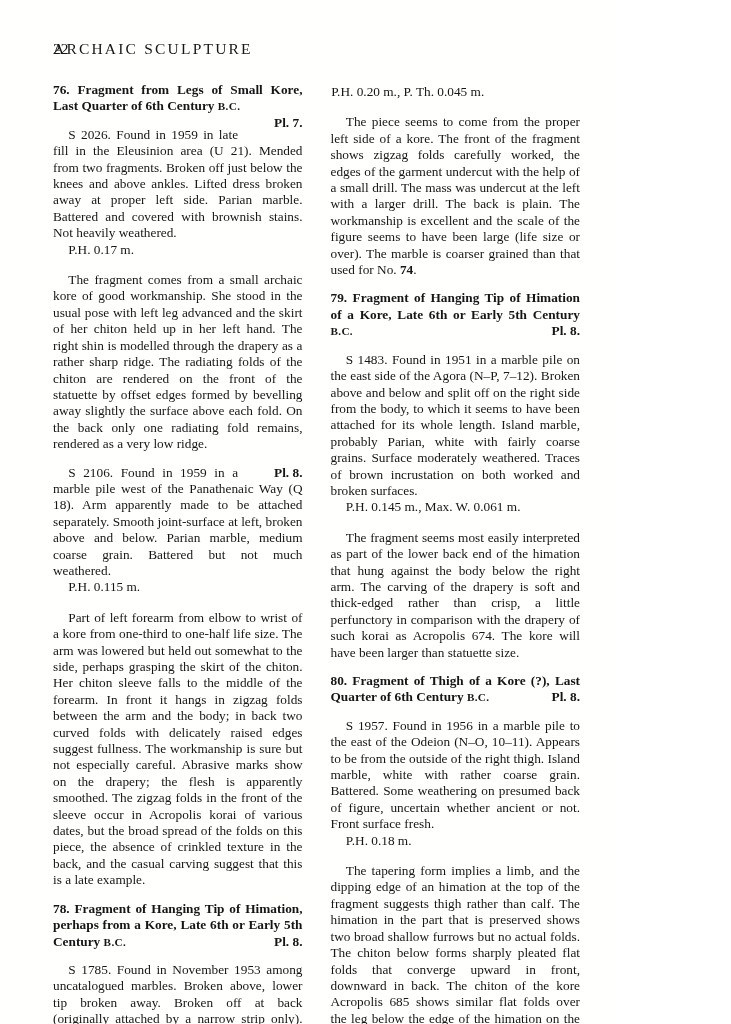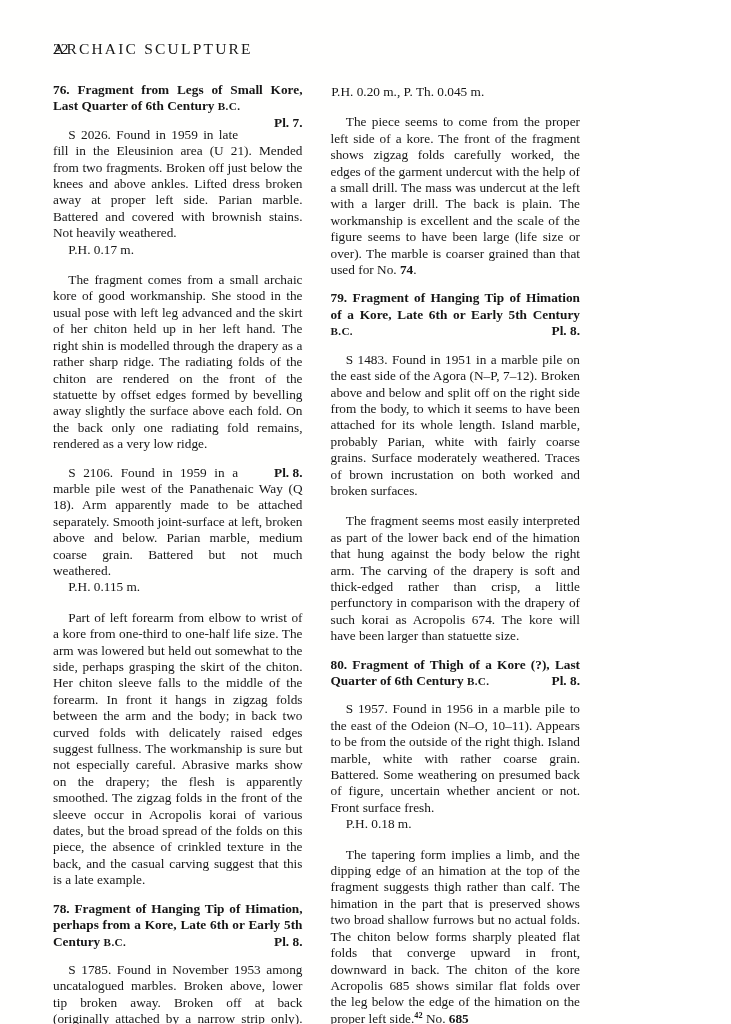--- a/index.html
+++ b/index.html
@@ -114,20 +114,21 @@
         <div class="measure" style="padding-left:0.05em;">P.H. 0.20 m., P. Th. 0.045 m.</div>
         <p class="para gap"><span>The piece seems to come from the proper left side of a kore. The front of the fragment shows zigzag folds carefully worked, the edges of the garment undercut with the help of a small drill. The mass was undercut at the left with a larger drill. The back is plain. The workmanship is excellent and the scale of the figure seems to have been large (life size or over). The marble is coarser grained than that used for No. </span><span class="bd">74</span><span>.</span></p>
       </div>
 
       <article class="entry">
         <h2 class="heading">
           <span><span>79. Fragment of Hanging Tip of Himation of a Kore, Late 6th or Early 5th Century </span><span class="sc">B.C.</span></span>
           <span class="plate">Pl. 8.</span>
         </h2>
         <p class="para">S 1483. Found in 1951 in a marble pile on the east side of the Agora (N–P, 7–12). Broken above and below and split off on the right side from the body, to which it seems to have been attached for its whole length. Island marble, probably Parian, white with fairly coarse grains. Surface moderately weathered. Traces of brown incrustation on both worked and broken surfaces.</p>
+        <div class="measure">P.H. 0.145 m., Max. W. 0.061 m.</div>
         <p class="para gap">The fragment seems most easily interpreted as part of the lower back end of the himation that hung against the body below the right arm. The carving of the drapery is soft and thick-edged rather than crisp, a little perfunctory in comparison with the drapery of such korai as Acropolis 674. The kore will have been larger than statuette size.</p>
       </article>
 
       <article class="entry">
         <h2 class="heading">
           <span><span>80. Fragment of Thigh of a Kore (?), Last Quarter of 6th Century </span><span class="sc">B.C.</span></span>
           <span class="plate">Pl. 8.</span>
         </h2>
         <p class="para">S 1957. Found in 1956 in a marble pile to the east of the Odeion (N–O, 10–11). Appears to be from the outside of the right thigh. Island marble, white with rather coarse grain. Battered. Some weathering on presumed back of figure, uncertain whether ancient or not. Front surface fresh.</p>
         <div class="measure">P.H. 0.18 m.</div>

